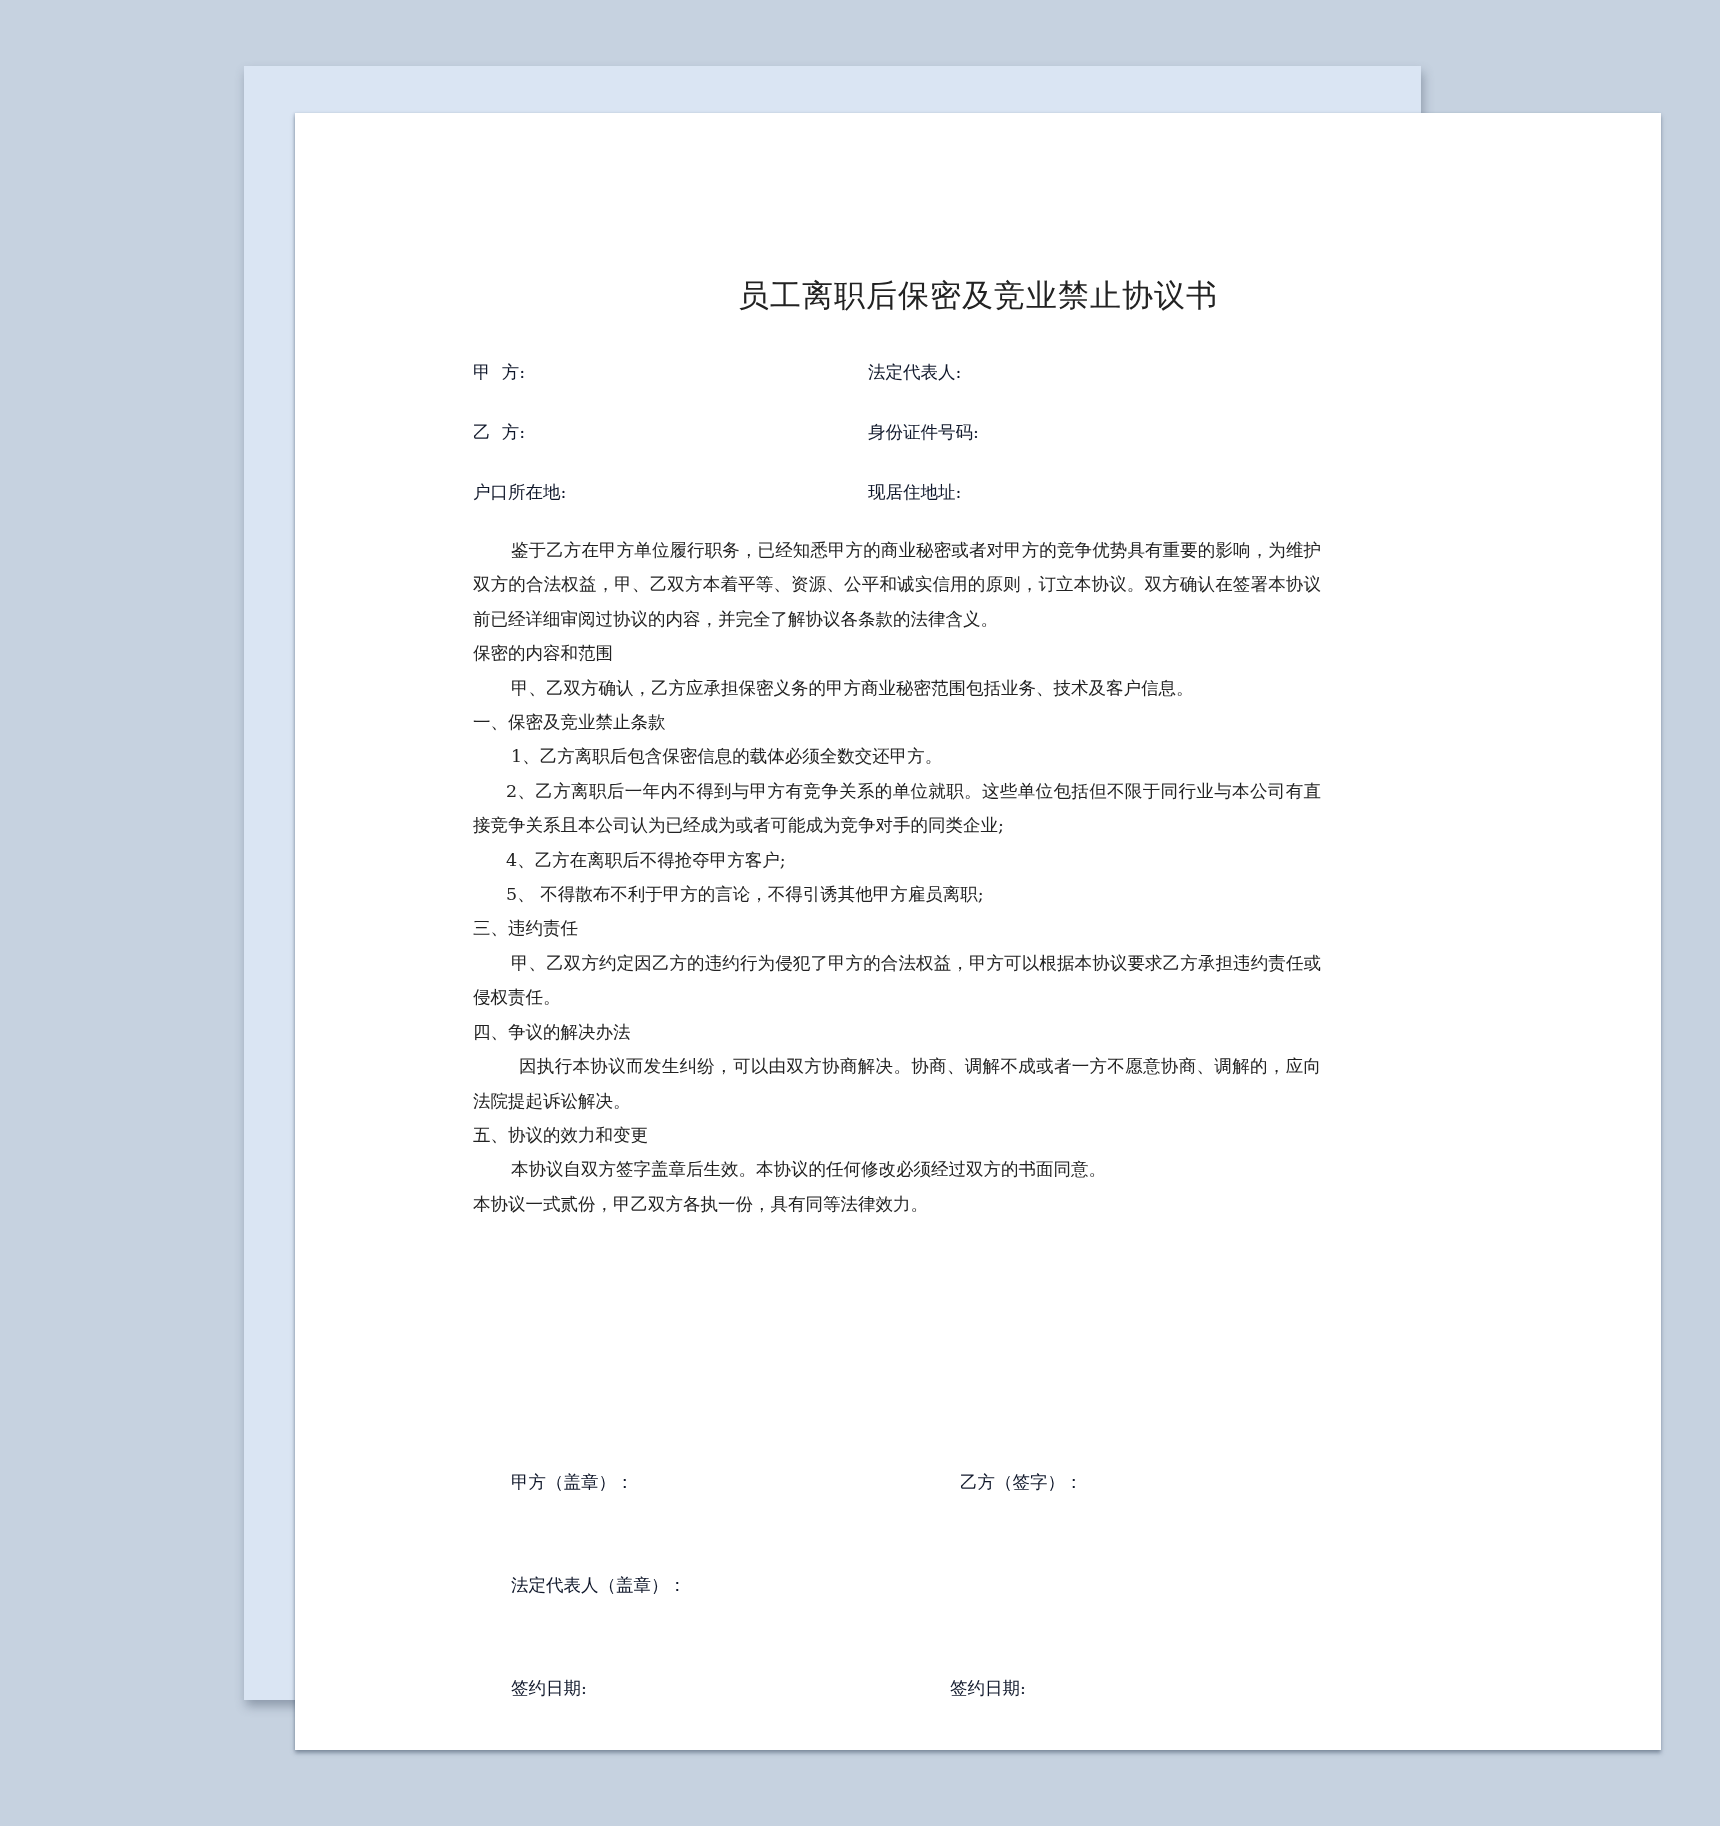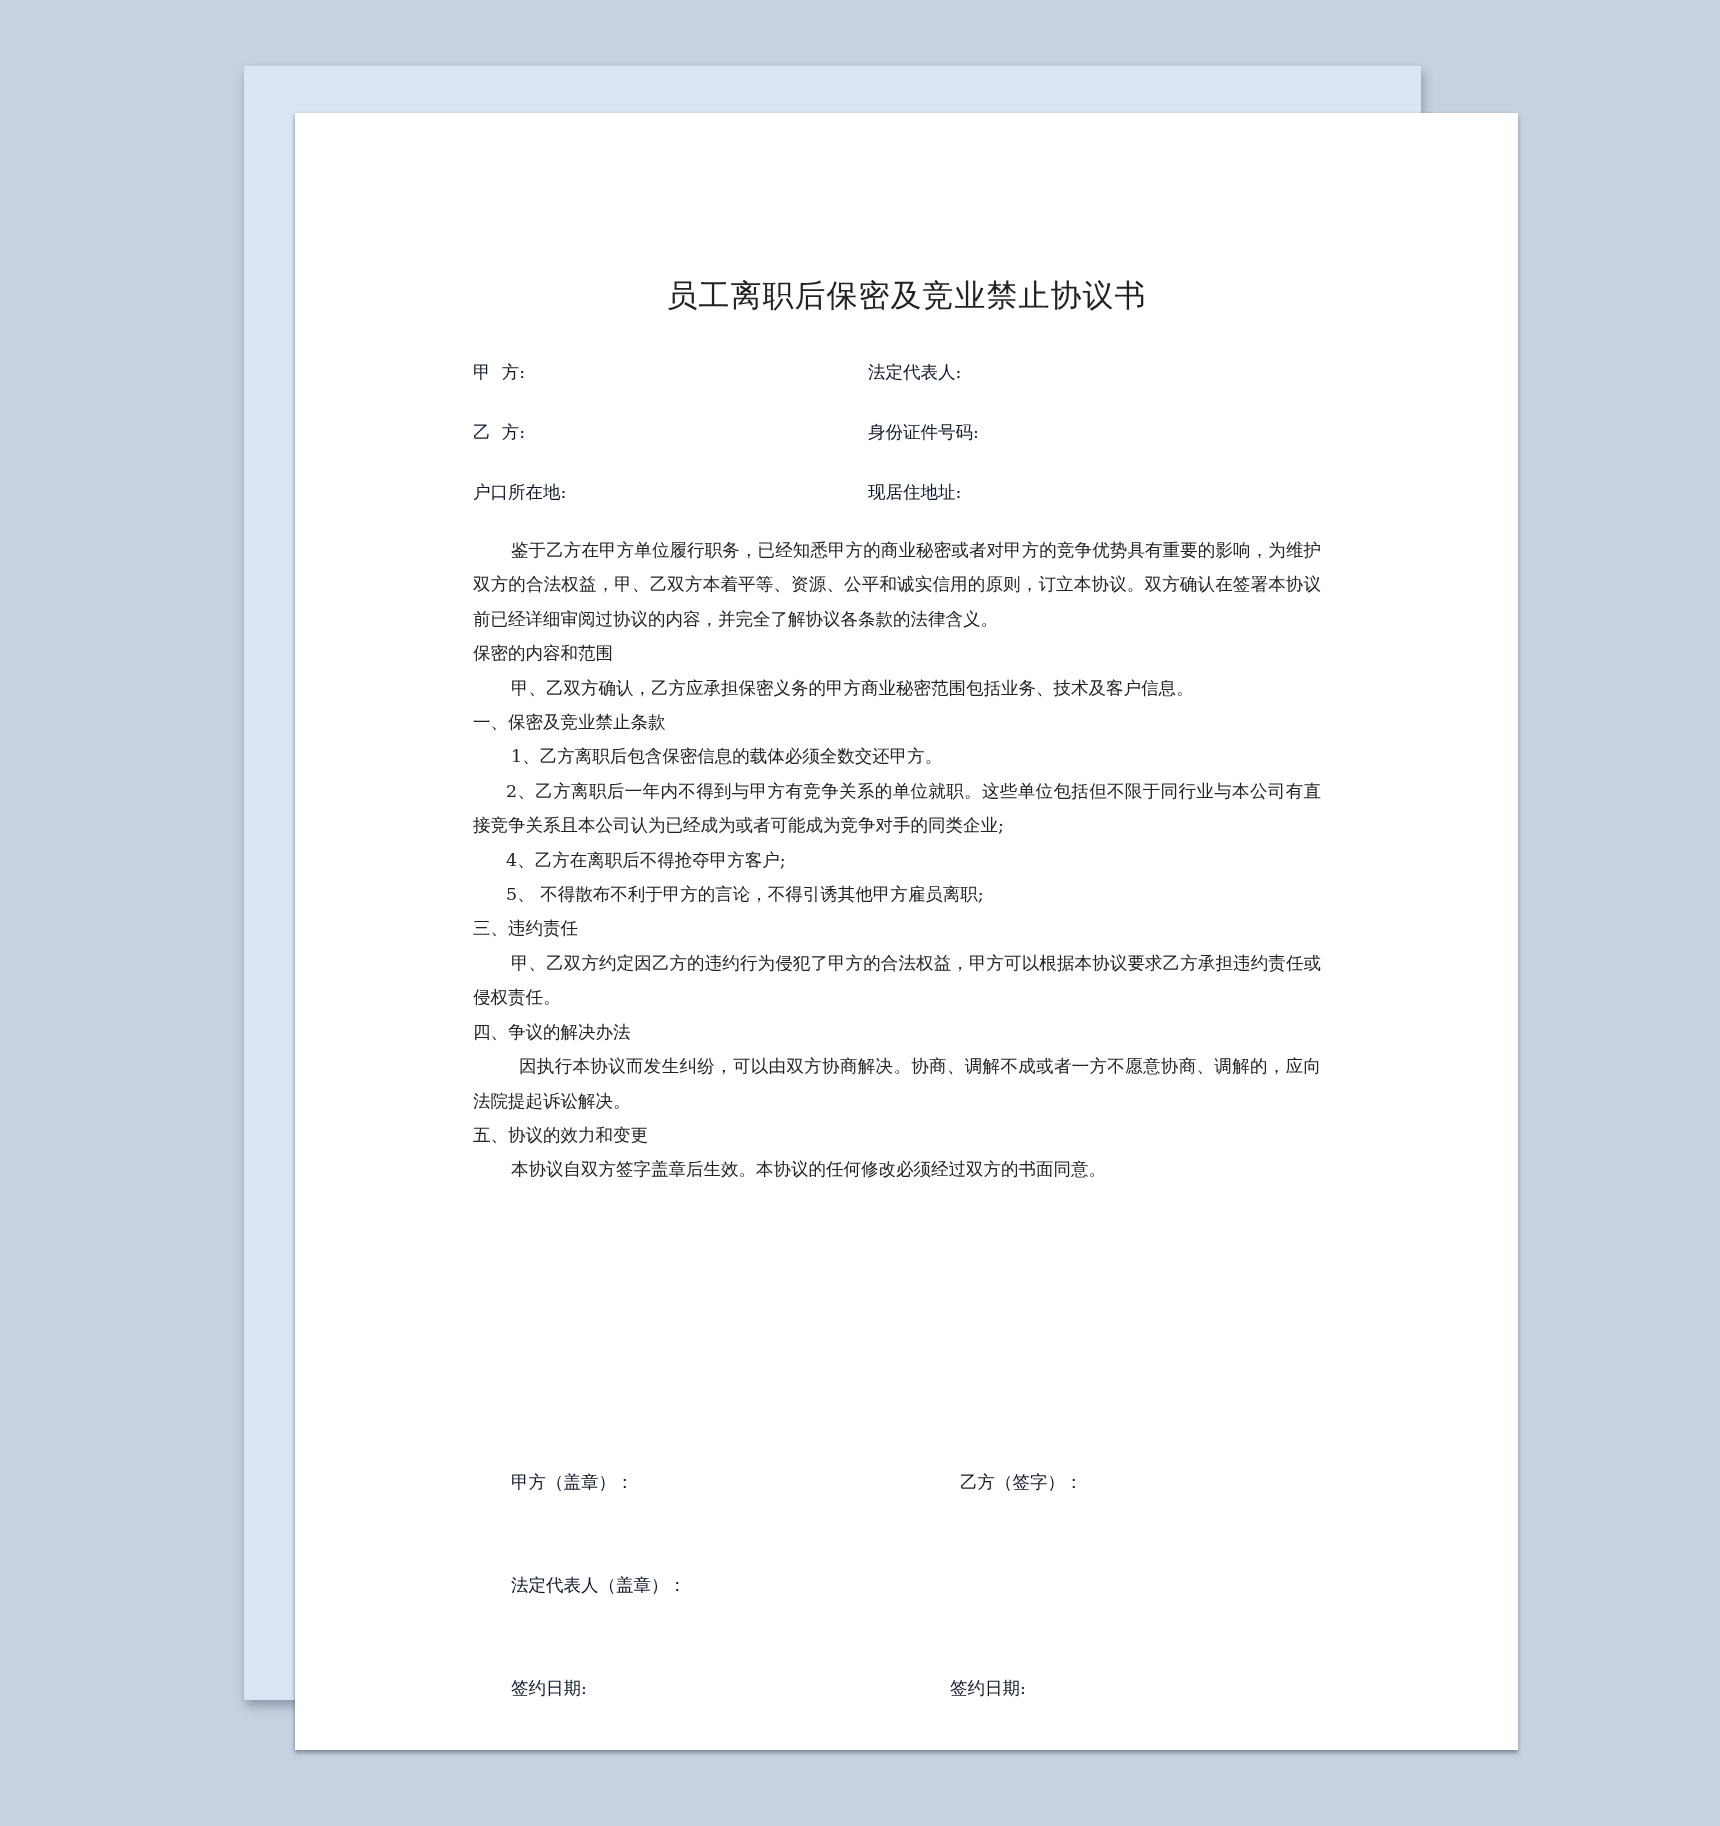--- a/index.html
+++ b/index.html
@@ -21,21 +21,21 @@
       top: 66px;
       width: 1177px;
       height: 1634px;
       background: #dae5f3;
       box-shadow: 2px 6px 10px rgba(70, 85, 105, 0.45);
     }
     .front-page {
       position: absolute;
       left: 295px;
       top: 113px;
-      width: 1223px;
+      width: 1366px;
       height: 1637px;
       background: #ffffff;
       box-shadow: 0 3px 4px rgba(70, 85, 105, 0.55), -1px 0 2px rgba(70,85,105,0.15);
     }
     .doc-title {
       position: absolute;
       left: 0;
       width: 100%;
       top: 162px;
       text-align: center;
@@ -107,20 +107,21 @@
     <p class="indent-num">5、 不得散布不利于甲方的言论，不得引诱其他甲方雇员离职;</p>
 
     <p>三、违约责任</p>
     <p class="indent">甲、乙双方约定因乙方的违约行为侵犯了甲方的合法权益，甲方可以根据本协议要求乙方承担违约责任或侵权责任。</p>
 
     <p>四、争议的解决办法</p>
     <p class="indent-wide">因执行本协议而发生纠纷，可以由双方协商解决。协商、调解不成或者一方不愿意协商、调解的，应向法院提起诉讼解决。</p>
 
     <p>五、协议的效力和变更</p>
     <p class="indent">本协议自双方签字盖章后生效。本协议的任何修改必须经过双方的书面同意。</p>
+    <p>本协议一式贰份，甲乙双方各执一份，具有同等法律效力。</p>
   </div>
 
   <div class="sig-block" style="left:216px; top:1283px;">
     <div>甲方（盖章）：</div>
     <div>法定代表人（盖章）：</div>
     <div>签约日期:</div>
   </div>
 
   <div class="sig-block" style="left:655px; top:1283px;">
     <div style="padding-left:10px;">乙方（签字）：</div>

